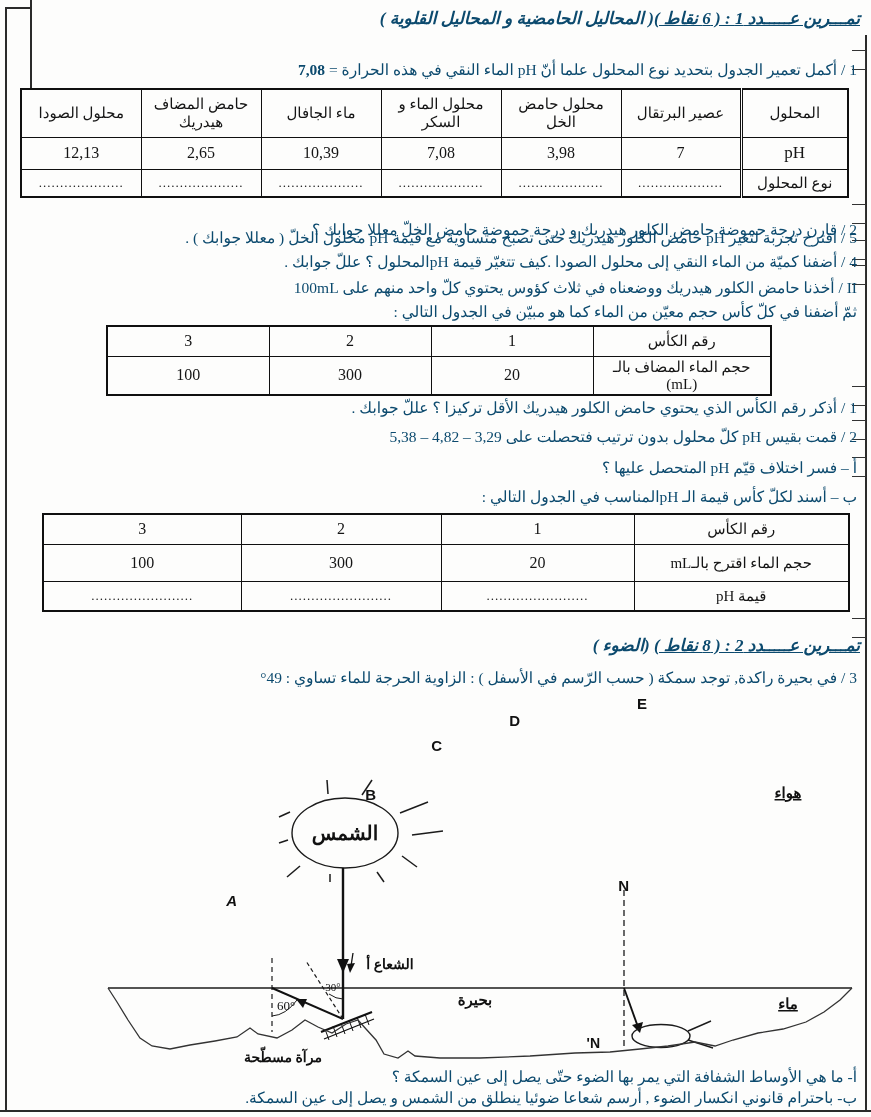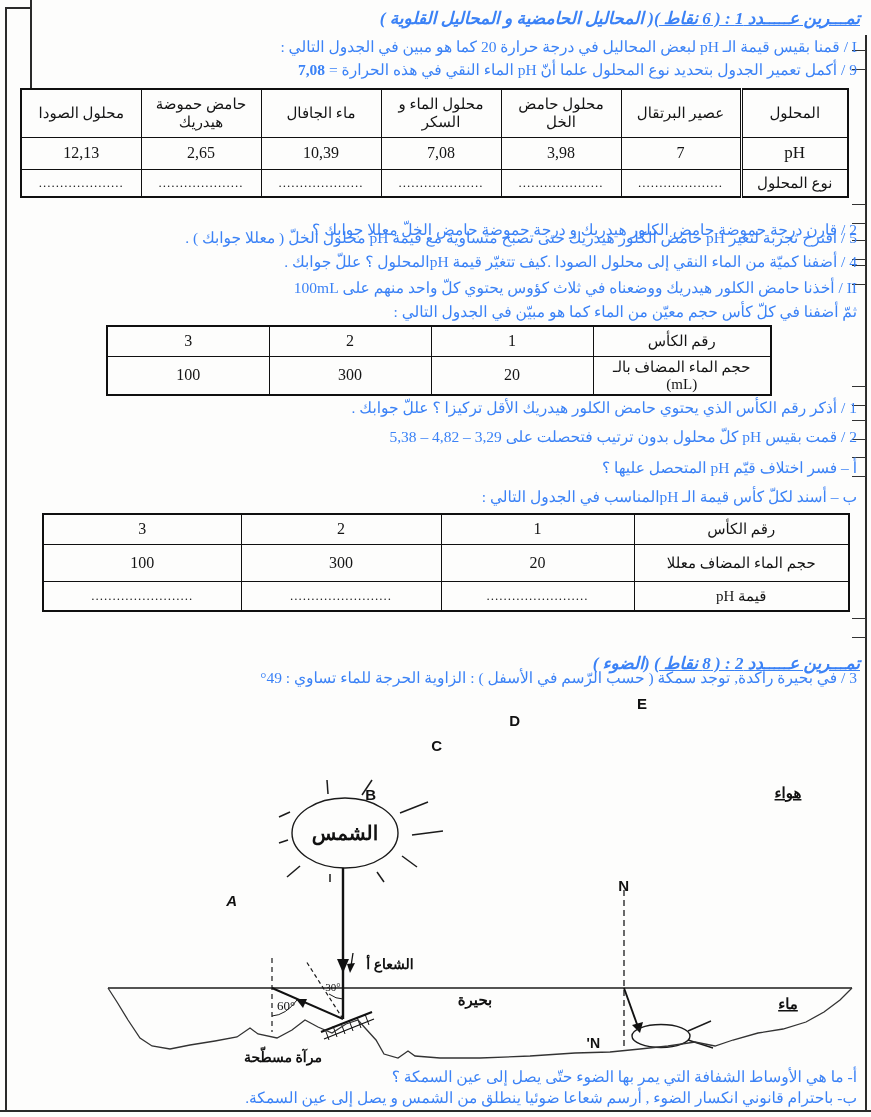--- a/index.html
+++ b/index.html
@@ -3,21 +3,21 @@
 <meta charset="utf-8">
 <style>
   html,body{margin:0;padding:0;background:#e8e8e8;}
   .page{
     position:relative;width:871px;height:1117px;background:#fdfdfc;
     margin:0 auto;overflow:hidden;color:#141414;
     font-family:"Liberation Serif","DejaVu Serif",serif;
   }
   .line{
     position:absolute;right:14px;direction:rtl;text-align:center;
-    white-space:nowrap;font-size:15.5px;line-height:19px;color:#3b82f6;
+    white-space:nowrap;font-size:15.5px;line-height:19px;color:#0c4a6e;
   }
   .title-line{font-size:17px;font-weight:bold;font-style:italic;right:11px;}
   .title-line .u{text-decoration:underline;}
   .bold{font-weight:bold;}
   
   .frame{position:absolute;background:#2a2a2a;}
   
   .scorebox{
     position:absolute;right:5px;width:13px;height:18px;
     border:1.2px solid #333;border-left:none;background:transparent;
@@ -56,41 +56,40 @@
   <div class="scorebox" style="top:204px;"></div>
   <div class="scorebox" style="top:240px;"></div>
   <div class="scorebox" style="top:265px;"></div>
   <div class="scorebox" style="top:386px;"></div>
   <div class="scorebox" style="top:420px;"></div>
   <div class="scorebox" style="top:457px;"></div>
   <div class="scorebox" style="top:618px;"></div>
 
   <div class="line title-line" style="top:9px;"><span class="u">تمـــرين عـــــدد 1 : ( 6 نقاط )</span><span>( المحاليل الحامضية و المحاليل القلوية )</span></div>
 
-  <div class="line" style="top:37px;">I / قمنا بقيس قيمة الـ pH  لبعض المحاليل في درجة حرارة 20 كما هو مبين في الجدول التالي :</div>
-  <div class="line" style="top:60px;"><span>9 / أكمل تعمير الجدول بتحديد نوع المحلول علما أنّ pH الماء النقي في هذه الحرارة =</span> <span class="bold">7,08</span></div>
+  <div class="line" style="top:60px;"><span>1 / أكمل تعمير الجدول بتحديد نوع المحلول علما أنّ pH الماء النقي في هذه الحرارة =</span> <span class="bold">7,08</span></div>
 
   <table class="t t1" style="left:20px;top:88px;width:827px;">
     <colgroup>
         <col style="width:107px">
         <col style="width:120px">
         <col style="width:120px">
         <col style="width:120px">
         <col style="width:120px">
         <col style="width:120px">
         <col style="width:120px">
       </colgroup>
     <tbody>
         <tr style="height:48px;">
       <td class="lab">المحلول</td>
       <td>عصير البرتقال</td>
       <td>محلول حامض الخل</td>
       <td>محلول الماء و السكر</td>
       <td>ماء الجافال</td>
-      <td>حامض حموضة هيدريك</td>
+      <td>حامض المضاف هيدريك</td>
       <td>محلول الصودا</td>
     </tr>
     <tr style="height:32px;">
       <td class="lab latin">pH</td>
       <td class="num">7</td>
       <td class="num">3,98</td>
       <td class="num">7,08</td>
       <td class="num">10,39</td>
       <td class="num">2,65</td>
       <td class="num">12,13</td>
@@ -149,36 +148,36 @@
         <col style="width:198px">
       </colgroup>
     <tbody>
         <tr style="height:30px;">
       <td class="lab">رقم الكأس</td>
       <td class="num">1</td>
       <td class="num">2</td>
       <td class="num">3</td>
     </tr>
     <tr style="height:37px;">
-      <td class="lab">حجم الماء المضاف معللا</td>
+      <td class="lab">حجم الماء اقترح بالـmL</td>
       <td class="num">20</td>
       <td class="num">300</td>
       <td class="num">100</td>
     </tr>
     <tr style="height:30px;">
       <td class="lab">قيمة pH</td>
       <td class="dots">........................</td>
       <td class="dots">........................</td>
       <td class="dots">........................</td>
     </tr>
   </tbody>
     </table>
 
 
-  <div class="line title-line" style="top:654px;"><span class="u">تمـــرين عـــــدد 2 : ( 8 نقاط )</span><span> (الضوء )</span></div>
+  <div class="line title-line" style="top:636px;"><span class="u">تمـــرين عـــــدد 2 : ( 8 نقاط )</span><span> (الضوء )</span></div>
   <div class="line" style="top:668px;">3 / في بحيرة راكدة, توجد سمكة ( حسب الرّسم في الأسفل ) : الزاوية الحرجة للماء تساوي : 49°</div>
 
   <svg style="position:absolute;left:0;top:690px;" width="871" height="376" viewBox="0 690 871 376" xmlns="http://www.w3.org/2000/svg">
 
     <ellipse cx="345" cy="833" rx="53" ry="35" fill="none" stroke="#1b1b1b" stroke-width="1.4"></ellipse>
     <text class="ar-lbl" x="345" y="840" text-anchor="middle" font-size="20">الشمس</text>
     <g stroke="#1b1b1b" stroke-width="1.5">
       <line x1="328" y1="794" x2="327" y2="780"></line>
       <line x1="362" y1="795" x2="372" y2="780"></line>
       <line x1="400" y1="813" x2="428" y2="802"></line>

